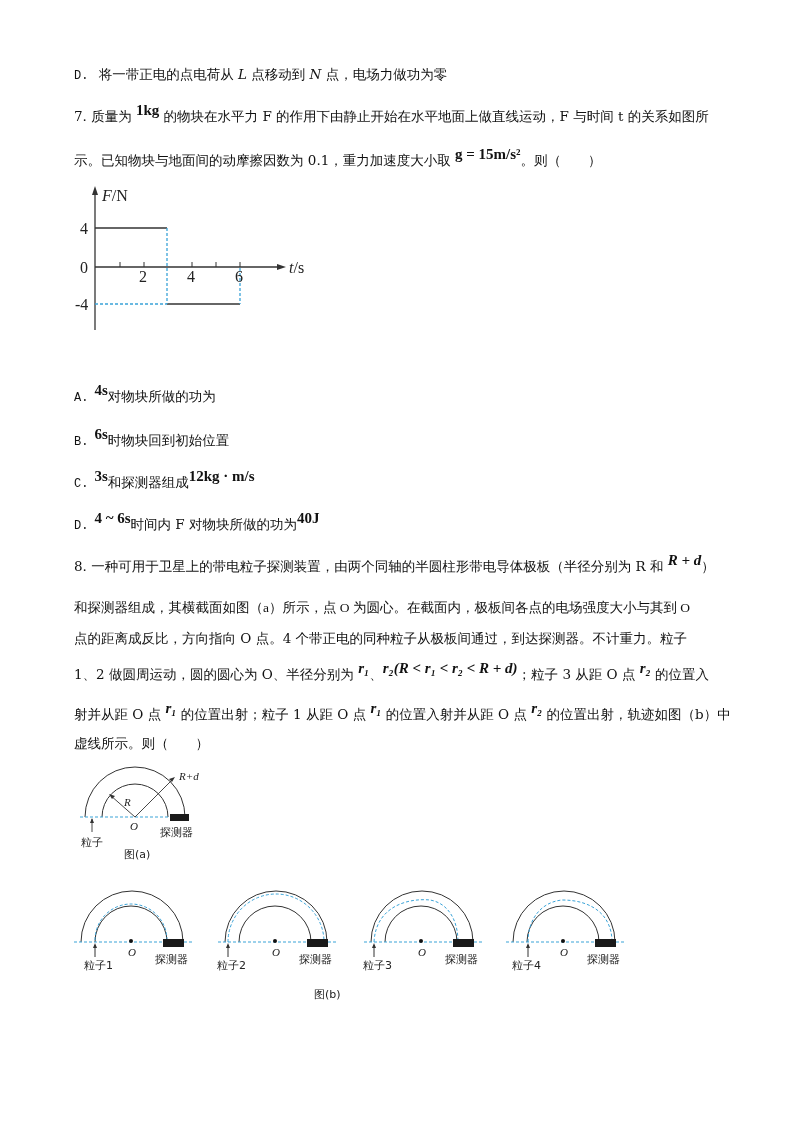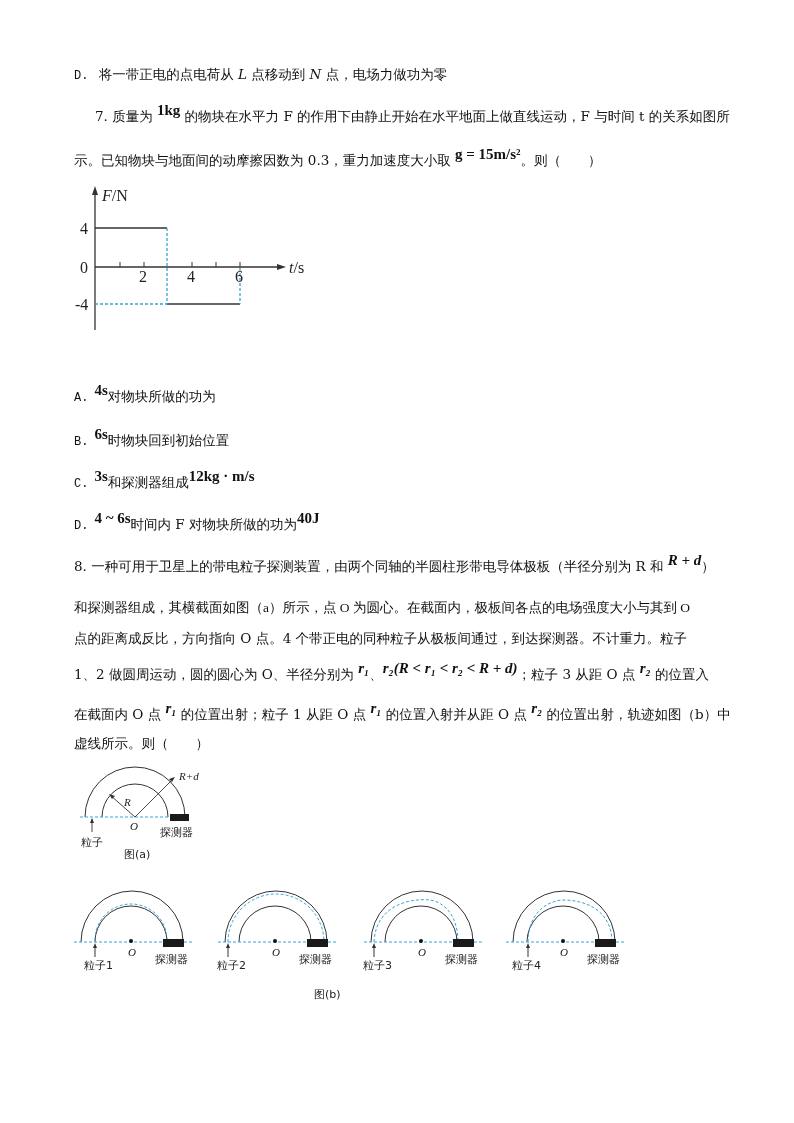--- a/index.html
+++ b/index.html
@@ -14,26 +14,26 @@
   .cap { font-family:"DejaVu Sans", sans-serif; }
 </style>
 </head>
 <body>
 
 <div class="line" style="top:64px;">
   <span class="opt-label">D.</span>
   <span>将一带正电的点电荷从 </span><span class="it">L</span><span> 点移动到 </span><span class="it">N</span><span> 点，电场力做功为零</span>
 </div>
 
-<div class="line" style="top:106px;margin-left:21px;">
+<div class="line" style="top:106px;">
   <span>7.</span>
   <span>质量为 </span><span class="math mathsup">1kg</span><span> 的物块在水平力 F 的作用下由静止开始在水平地面上做直线运动，F 与时间 t 的关系如图所</span>
 </div>
 <div class="line" style="top:150px;">
-  <span>示。已知物块与地面间的动摩擦因数为 0.3，重力加速度大小取 </span><span class="math mathsup">g = 15m/s²</span><span>。则（　　）</span>
+  <span>示。已知物块与地面间的动摩擦因数为 0.1，重力加速度大小取 </span><span class="math mathsup">g = 15m/s²</span><span>。则（　　）</span>
 </div>
 
 <svg style="position:absolute;left:70px;top:180px;" width="260" height="160" viewBox="70 180 260 160">
 
   <line x1="95" y1="330" x2="95" y2="190" stroke="#333" stroke-width="1.3"></line>
   <polygon points="95,186 92,195 98,195" fill="#333"></polygon>
   <line x1="95" y1="267" x2="280" y2="267" stroke="#333" stroke-width="1.3"></line>
   <polygon points="286,267 277,264 277,270" fill="#333"></polygon>
 
   <line x1="120" y1="267" x2="120" y2="262" stroke="#333"></line>
@@ -75,21 +75,21 @@
 <div class="line" style="top:556px;">
   <span>8.</span>
   <span>一种可用于卫星上的带电粒子探测装置，由两个同轴的半圆柱形带电导体极板（半径分别为 R 和 </span><span class="math it mathsup">R + d</span><span>）</span>
 </div>
 <div class="line" style="top:598px;font-family:Liberation Serif, serif;">和探测器组成，其横截面如图（a）所示，点 O 为圆心。在截面内，极板间各点的电场强度大小与其到 O</div>
 <div class="line" style="top:628px;">点的距离成反比，方向指向 O 点。4 个带正电的同种粒子从极板间通过，到达探测器。不计重力。粒子</div>
 <div class="line" style="top:664px;text-align:right;">
   <span>1、2 做圆周运动，圆的圆心为 O、半径分别为 </span><span class="math it mathsup">r₁</span><span>、</span><span class="math it mathsup">r₂(R &lt; r₁ &lt; r₂ &lt; R + d)</span><span>；粒子 3 从距 O 点 </span><span class="math it mathsup">r₂</span><span> 的位置入</span>
 </div>
 <div class="line" style="top:704px;">
-  <span>在截面内 O 点 </span><span class="math it mathsup">r₁</span><span> 的位置出射；粒子 1 从距 O 点 </span><span class="math it mathsup">r₁</span><span> 的位置入射并从距 O 点 </span><span class="math it mathsup">r₂</span><span> 的位置出射，轨迹如图（b）中</span>
+  <span>射并从距 O 点 </span><span class="math it mathsup">r₁</span><span> 的位置出射；粒子 1 从距 O 点 </span><span class="math it mathsup">r₁</span><span> 的位置入射并从距 O 点 </span><span class="math it mathsup">r₂</span><span> 的位置出射，轨迹如图（b）中</span>
 </div>
 <div class="line" style="top:733px;">虚线所示。则（　　）</div>
 
 <svg style="position:absolute;left:70px;top:765px;" width="180" height="100" viewBox="70 765 180 100">
   <path d="M 85 817 A 50 50 0 0 1 185 817" fill="none" stroke="#333" stroke-width="1"></path>
   <path d="M 102 817 A 33 33 0 0 1 168 817" fill="none" stroke="#333" stroke-width="1"></path>
   <line x1="80" y1="817" x2="190" y2="817" stroke="#3aa3d8" stroke-width="1.2" stroke-dasharray="3,2"></line>
   <line x1="135" y1="817" x2="110" y2="795" stroke="#333" stroke-width="0.9"></line>
   <polygon points="109,794 115,796 112,799" fill="#333"></polygon>
   <line x1="135" y1="817" x2="174" y2="778" stroke="#333" stroke-width="0.9"></line>

